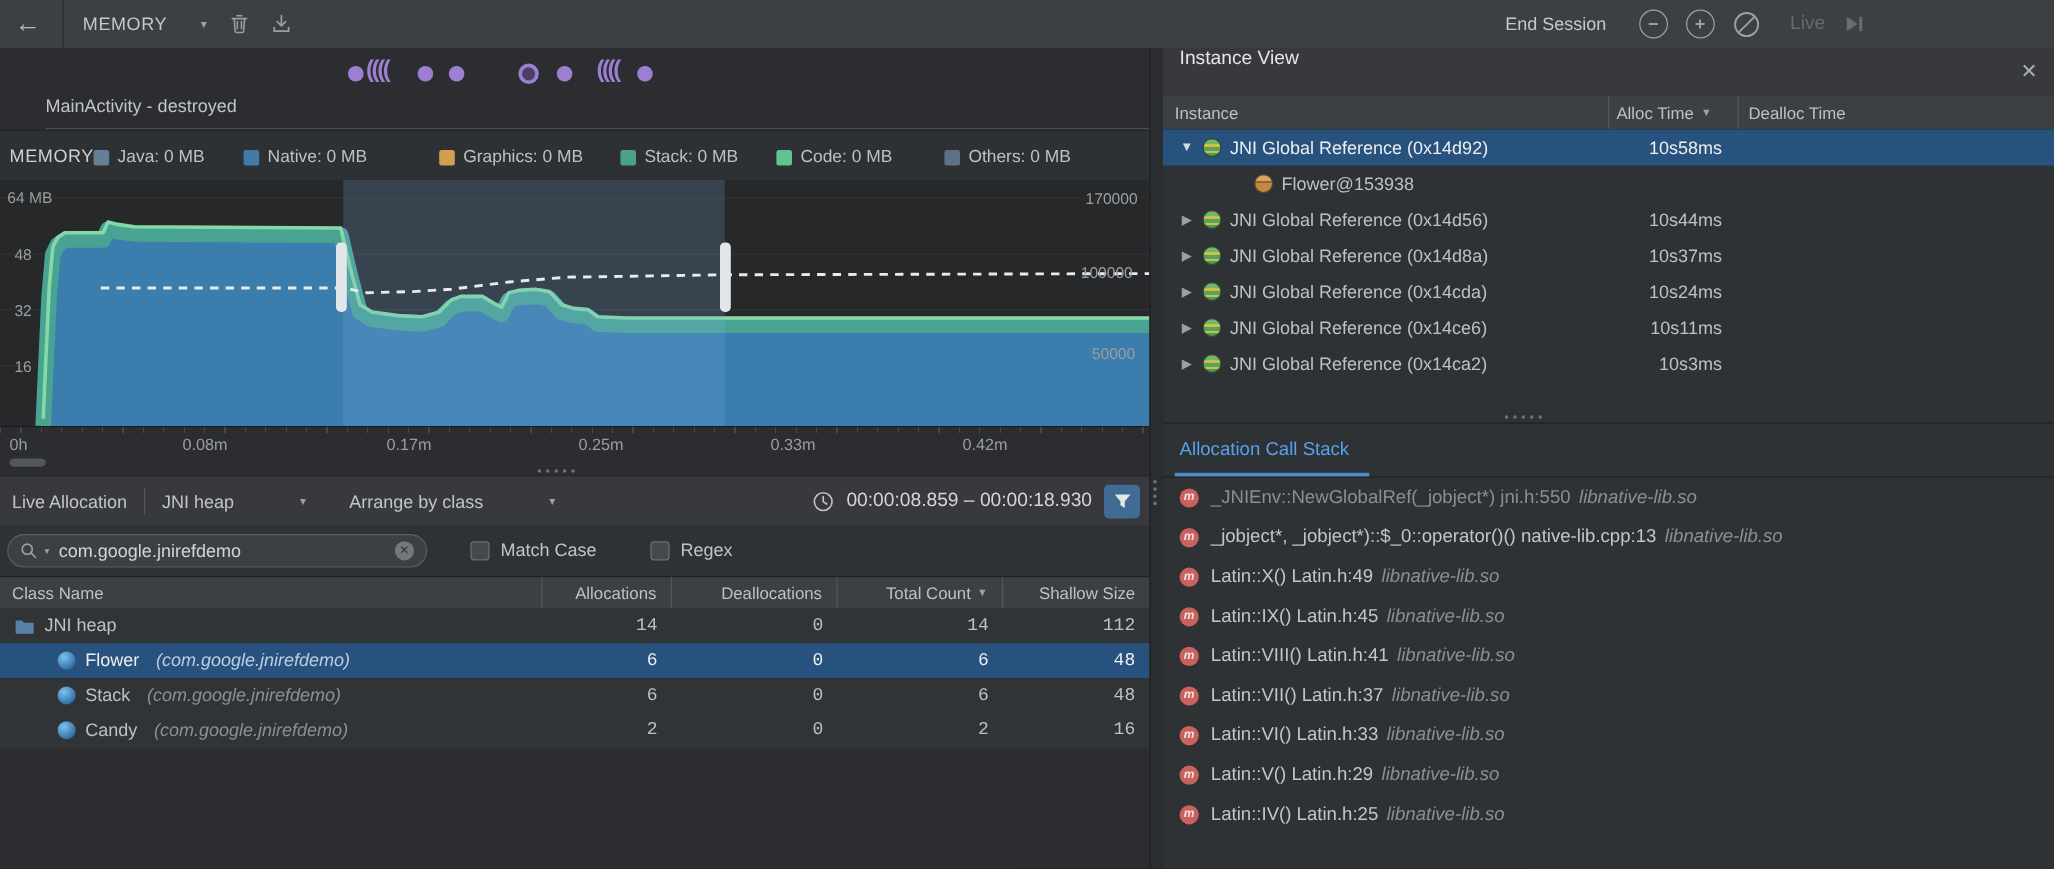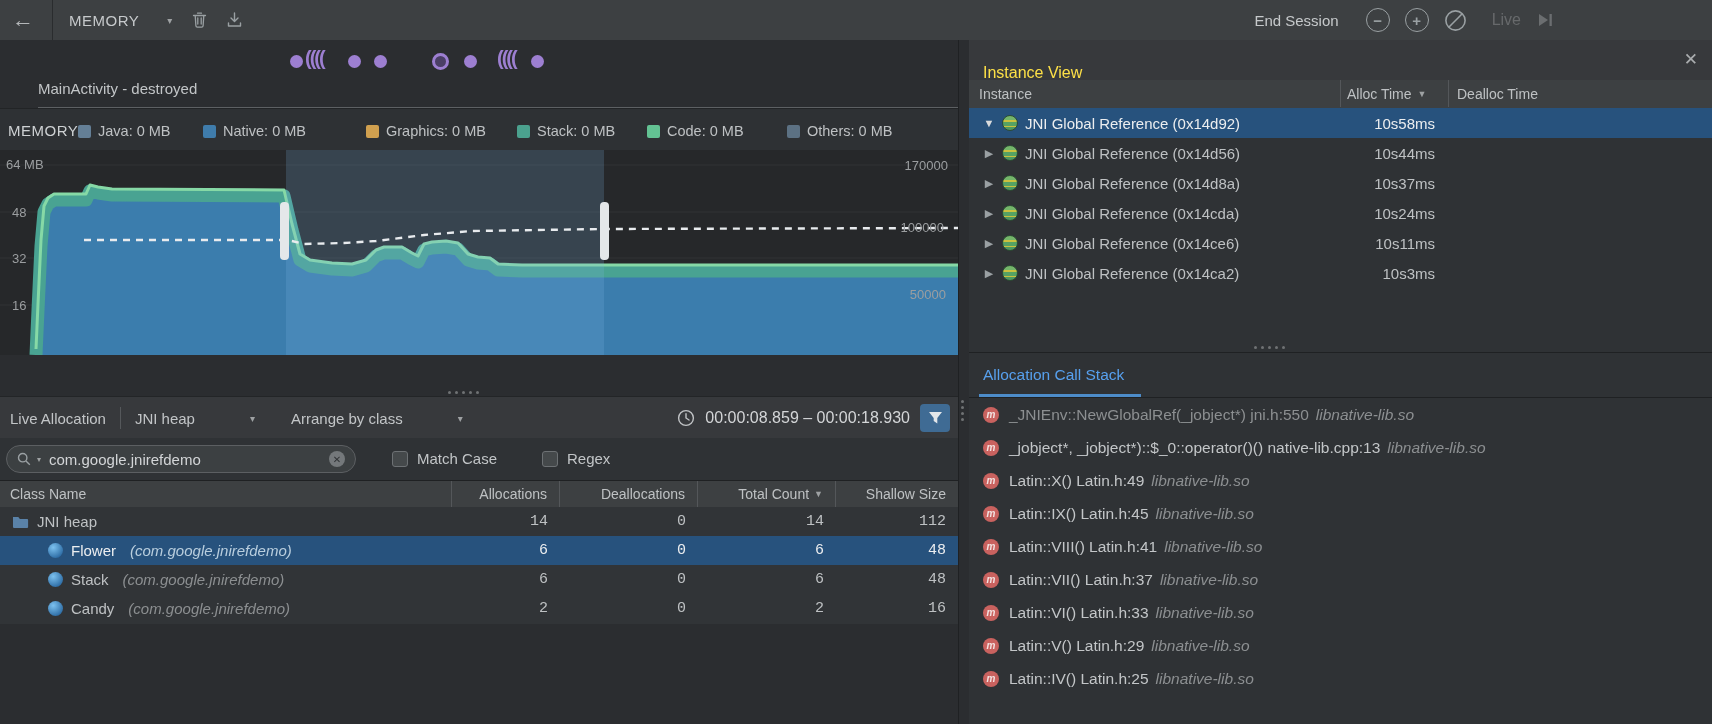--- a/index.html
+++ b/index.html
@@ -77,21 +77,21 @@
   #table-body{left:0;top:467px;width:958px;height:117px;background:#313437;}
   .crow{height:29px;}
   .crow .cell{display:flex;align-items:center;font-size:15px;}
   .crow .num{justify-content:flex-end;padding-right:12px;font-family:Liberation Mono, monospace;}
   .crow.sel{background:#27527d;color:#eceef0;}
   .pkg{font-style:italic;color:#8c8f91;margin-left:6px;}
   .crow.sel .pkg{color:#b9cede;}
   .sphere{width:15px;height:15px;border-radius:50%;background:radial-gradient(circle at 35% 30%,#7cc1ef,#2f6ea6 75%);flex:none;}
   
   #iv-header{left:0;top:0;width:743px;height:40px;background:#37393c;border-bottom:1px solid #1f2123;}
-  #iv-title{position:absolute;left:14px;top:24px;font-size:16px;color:#fde047;}
+  #iv-title{position:absolute;left:14px;top:0;font-size:16px;color:#e5e5e5;}
   #iv-close{position:absolute;right:14px;top:9px;font-size:17px;color:#aaadaf;}
   .iv-grid{display:grid;grid-template-columns:372px 108px 263px;}
   #iv-cols{left:0;top:40px;width:743px;height:28px;background:#3d4042;border-bottom:1px solid #1f2123;}
   #iv-cols .hcell{font-size:14px;color:#bec1c3;display:flex;align-items:center;border-right:1px solid #54575a;height:27px;box-sizing:border-box;gap:6px;}
   #iv-cols .hcell:last-child{border-right:none;}
   #iv-rows{left:0;top:68px;width:743px;}
   .irow{height:30px;}
   .irow .icell{display:flex;align-items:center;font-size:15px;gap:7px;}
   .irow .tcell{justify-content:flex-end;padding-right:14px;}
   .irow.sel{background:#27527d;color:#eceef0;}
@@ -215,20 +215,30 @@
       </svg>
       <span class="axis-lbl" style="left:6px;top:7px;">64 MB</span>
       <span class="axis-lbl" style="left:12px;top:55px;">48</span>
       <span class="axis-lbl" style="left:12px;top:101px;">32</span>
       <span class="axis-lbl" style="left:12px;top:148px;">16</span>
       <span class="axis-lbl" style="right:10px;top:8px;">170000</span>
       <span class="axis-lbl" style="right:14px;top:70px;">100000</span>
       <span class="axis-lbl" style="right:12px;top:137px;">50000</span>
     </div>
 
+    <div id="xaxis" class="abs">
+      <div class="ticks"></div>
+      <span class="xtick" style="left:8px;">0h</span>
+      <span class="xtick" style="left:152px;">0.08m</span>
+      <span class="xtick" style="left:322px;">0.17m</span>
+      <span class="xtick" style="left:482px;">0.25m</span>
+      <span class="xtick" style="left:642px;">0.33m</span>
+      <span class="xtick" style="left:802px;">0.42m</span>
+      <div id="scroll-pill"></div>
+    </div>
     <div id="hsplit-dots" class="abs">
         <i></i>
         <i></i>
         <i></i>
         <i></i>
         <i></i>
       </div>
 
     <div id="alloc-toolbar" class="abs">
       <span style="padding-left:10px;color:#c2c5c7;">Live Allocation</span>
@@ -370,20 +380,28 @@
       <div class="irow iv-grid sel">
         <div class="icell" style="padding-left:14px;">
           <span class="tri">▼</span>
           <span class="jni-icon"></span>
           <span>JNI Global Reference (0x14d92)</span>
         </div>
         <div class="icell tcell">10s58ms</div>
         <div class="icell"></div>
       </div>
       <div class="irow iv-grid">
+        <div class="icell" style="padding-left:76px;">
+          <span class="inst-icon"></span>
+          <span>Flower@153938</span>
+        </div>
+        <div class="icell tcell"></div>
+        <div class="icell"></div>
+      </div>
+      <div class="irow iv-grid">
         <div class="icell" style="padding-left:14px;">
           <span class="tri">▶</span>
           <span class="jni-icon"></span>
           <span>JNI Global Reference (0x14d56)</span>
         </div>
         <div class="icell tcell">10s44ms</div>
         <div class="icell"></div>
       </div>
       <div class="irow iv-grid">
         <div class="icell" style="padding-left:14px;">

